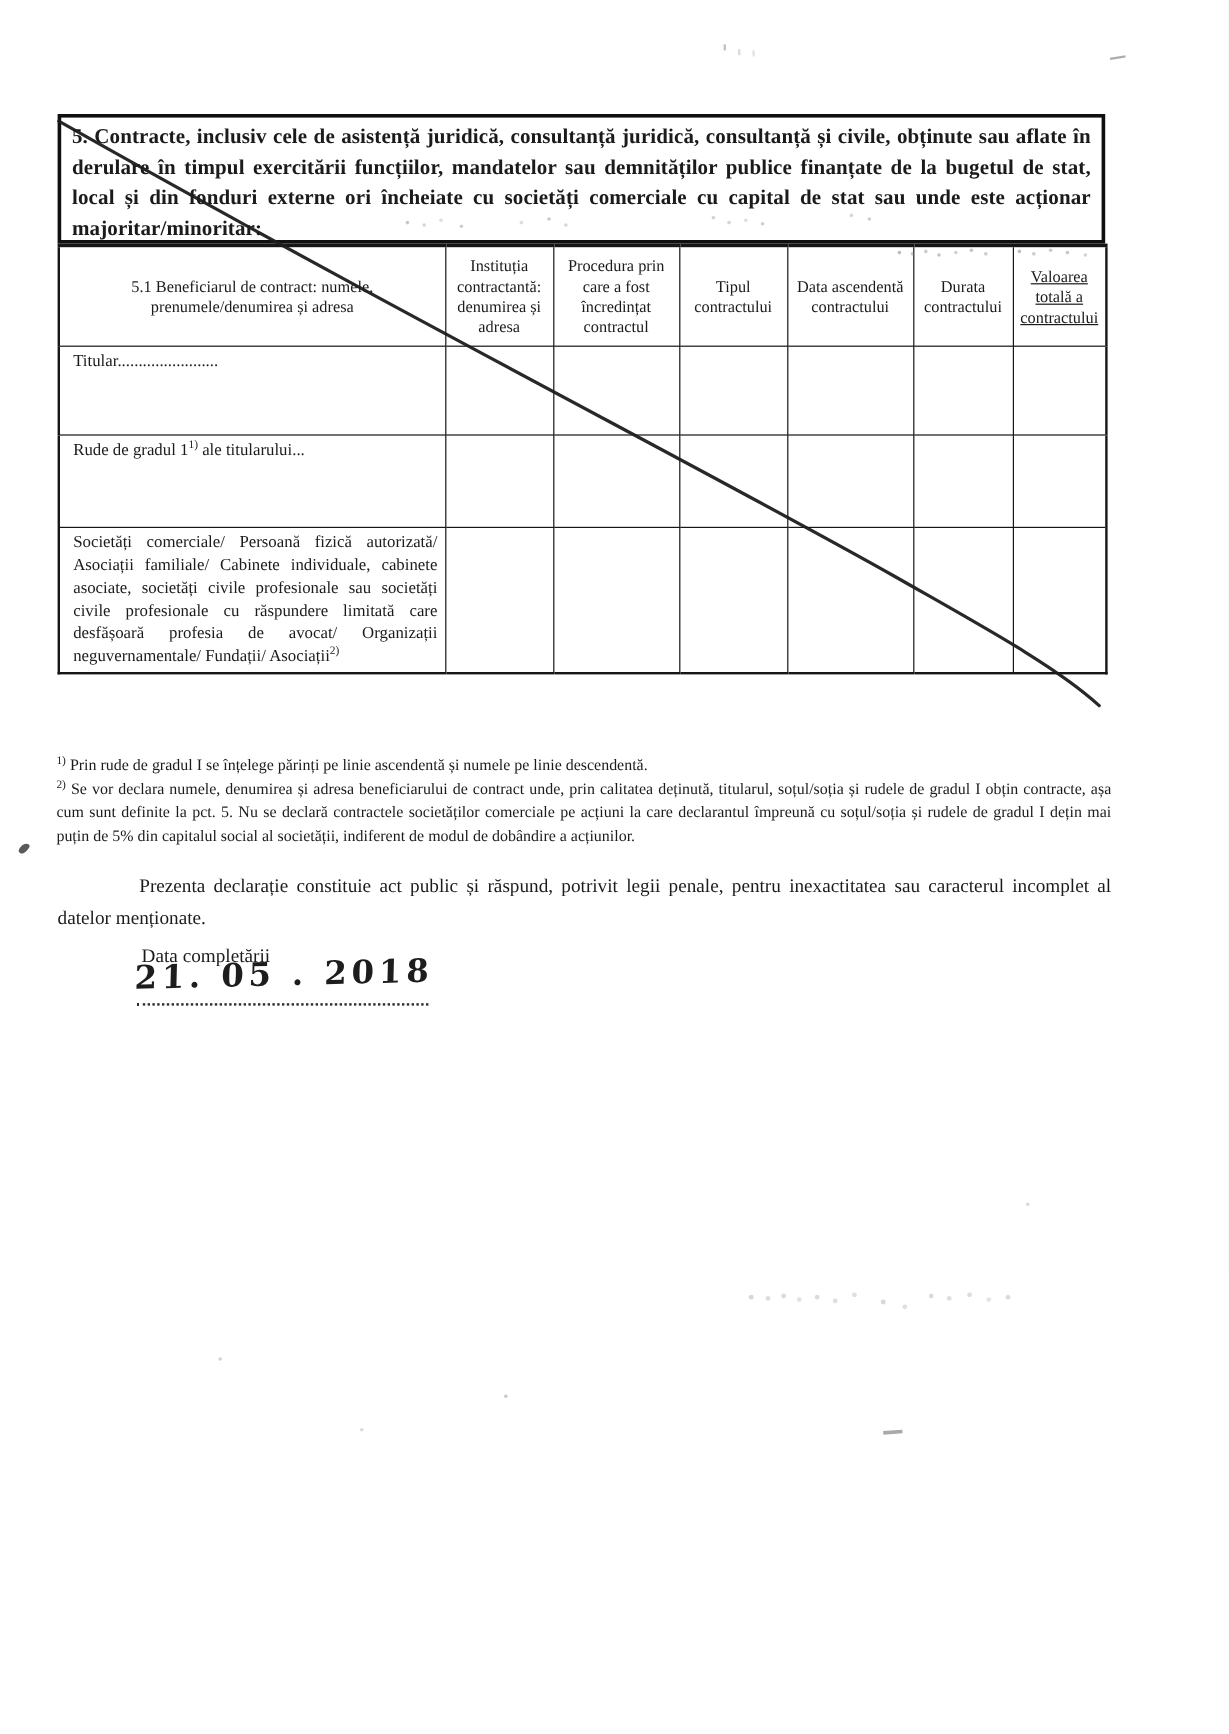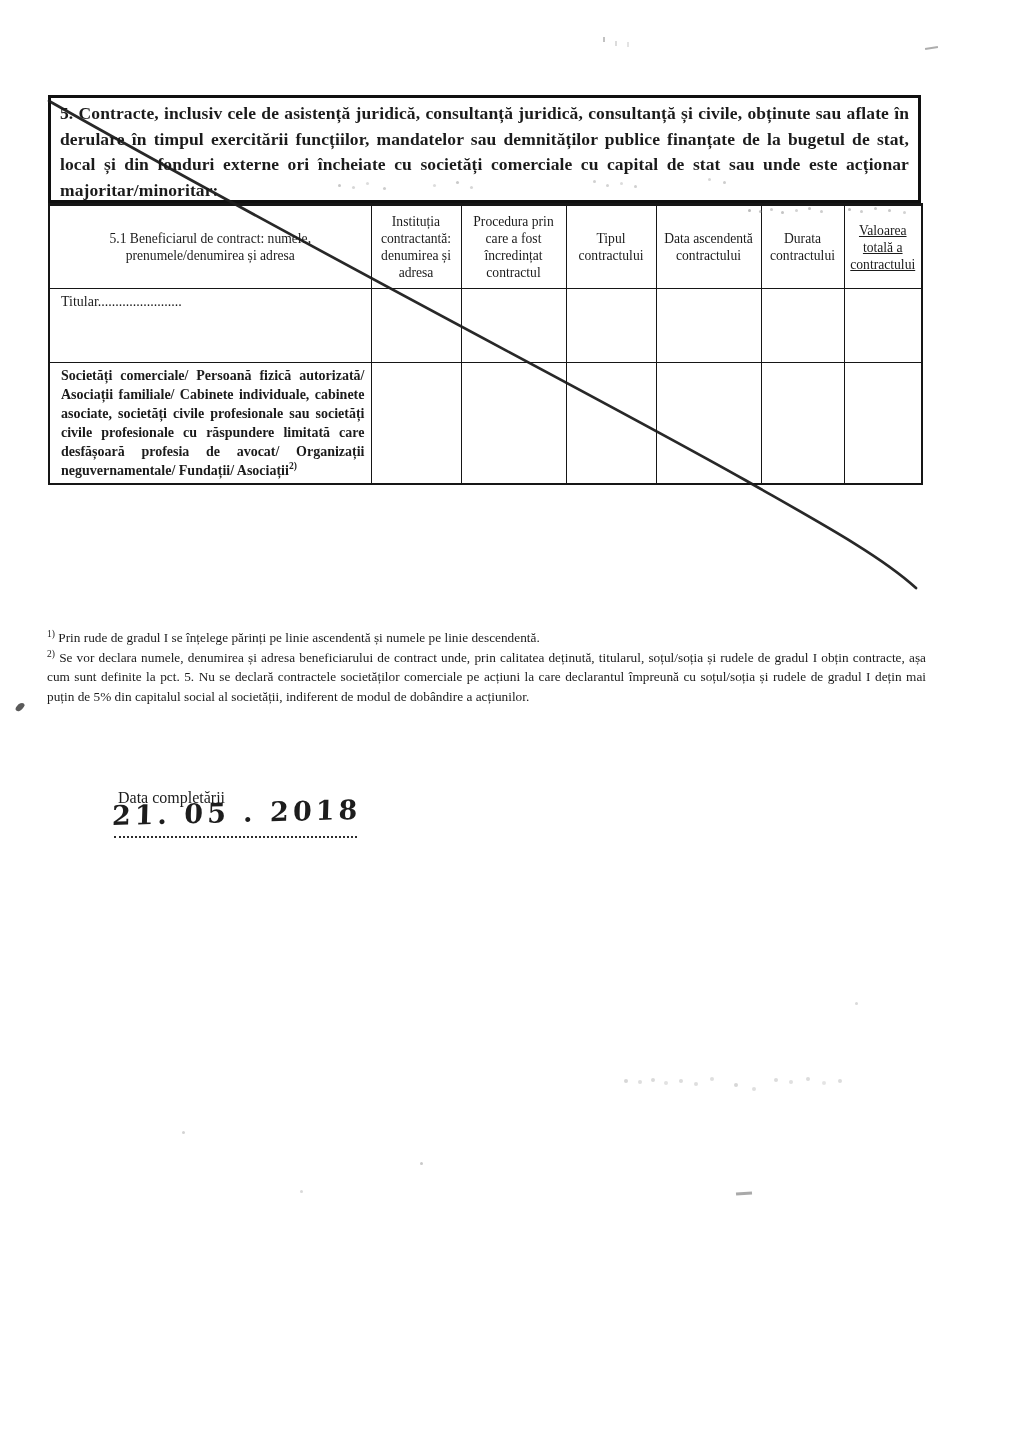--- a/index.html
+++ b/index.html
@@ -53,21 +53,20 @@
     padding: 2px 4px;
   }
   .decl-table .outer-t { border-top-width: 3px; }
   .decl-table .outer-b { border-bottom-width: 2.6px; }
   .decl-table .outer-l { border-left-width: 2.6px; padding-left: 11px; }
   .decl-table .outer-r { border-right-width: 2.6px; text-decoration: underline; }
   .cell-societati {
     font-size: 13.7px;
     line-height: 18.6px;
     text-align: justify;
-    font-weight: bold;
   }
   sup { font-size: 9.5px; line-height: 0; vertical-align: super; }
 
   
   .footnotes {
     position: absolute;
     left: 47px; top: 628px;
     width: 879px;
     font-size: 13.3px;
     line-height: 19.6px;
@@ -204,37 +203,47 @@
       </tr>
       <tr style="height:74px">
         <td class="outer-l"><span>Titular........................</span><sup></sup><span></span></td>
         <td></td>
         <td></td>
         <td></td>
         <td></td>
         <td></td>
         <td class="outer-r"></td>
       </tr>
+      <tr style="height:77px">
+        <td class="outer-l"><span>Rude de gradul 1</span><sup>1)</sup><span> ale titularului...</span></td>
+        <td></td>
+        <td></td>
+        <td></td>
+        <td></td>
+        <td></td>
+        <td class="outer-r"></td>
+      </tr>
       <tr style="height:110px">
         <td class="outer-l outer-b cell-societati"><span>Societăți comerciale/ Persoană fizică autorizată/ Asociații familiale/ Cabinete individuale, cabinete asociate, societăți civile profesionale sau societăți civile profesionale cu răspundere limitată care desfășoară profesia de avocat/ Organizații neguvernamentale/ Fundații/ Asociații</span><sup>2)</sup><span></span></td>
         <td class="outer-b"></td>
         <td class="outer-b"></td>
         <td class="outer-b"></td>
         <td class="outer-b"></td>
         <td class="outer-b"></td>
         <td class="outer-b outer-r"></td>
       </tr>
     </tbody>
   </table>
 
   <div class="footnotes">
     <div><sup>1)</sup> <span>Prin </span><span class="fn-term">rude de gradul I</span><span> se înțelege părinți pe linie ascendentă și numele pe linie descendentă.</span></div>
     <div><sup>2)</sup> <span>Se vor declara numele, denumirea și adresa beneficiarului de contract unde, prin calitatea deținută, titularul, soțul/soția și rudele de gradul I obțin contracte, așa cum sunt definite la pct. 5. Nu se declară contractele societăților comerciale pe acțiuni la care declarantul împreună cu soțul/soția și rudele de gradul I dețin mai puțin de 5% din capitalul social al societății, indiferent de modul de dobândire a acțiunilor.</span></div>
   </div>
 
+  <div class="declaration">Prezenta declarație constituie act public și răspund, potrivit legii penale, pentru inexactitatea sau caracterul incomplet al datelor menționate.</div>
 
   <div class="completion-label">Data completării</div>
   <div class="handwritten-date">21. 05 . 2018</div>
   <div class="date-dotted-line artifact"></div>
 
   <svg class="strike-svg" viewBox="0 0 1024 1445">
     <path d="M 49 101 C 330 260, 600 398, 745 480 C 815 520, 880 555, 916 588" fill="none" stroke="#1c1c1c" stroke-width="2.7" stroke-linecap="round" opacity="0.95"></path>
   </svg>
 
   <div class="artifact ink-comma"></div>

